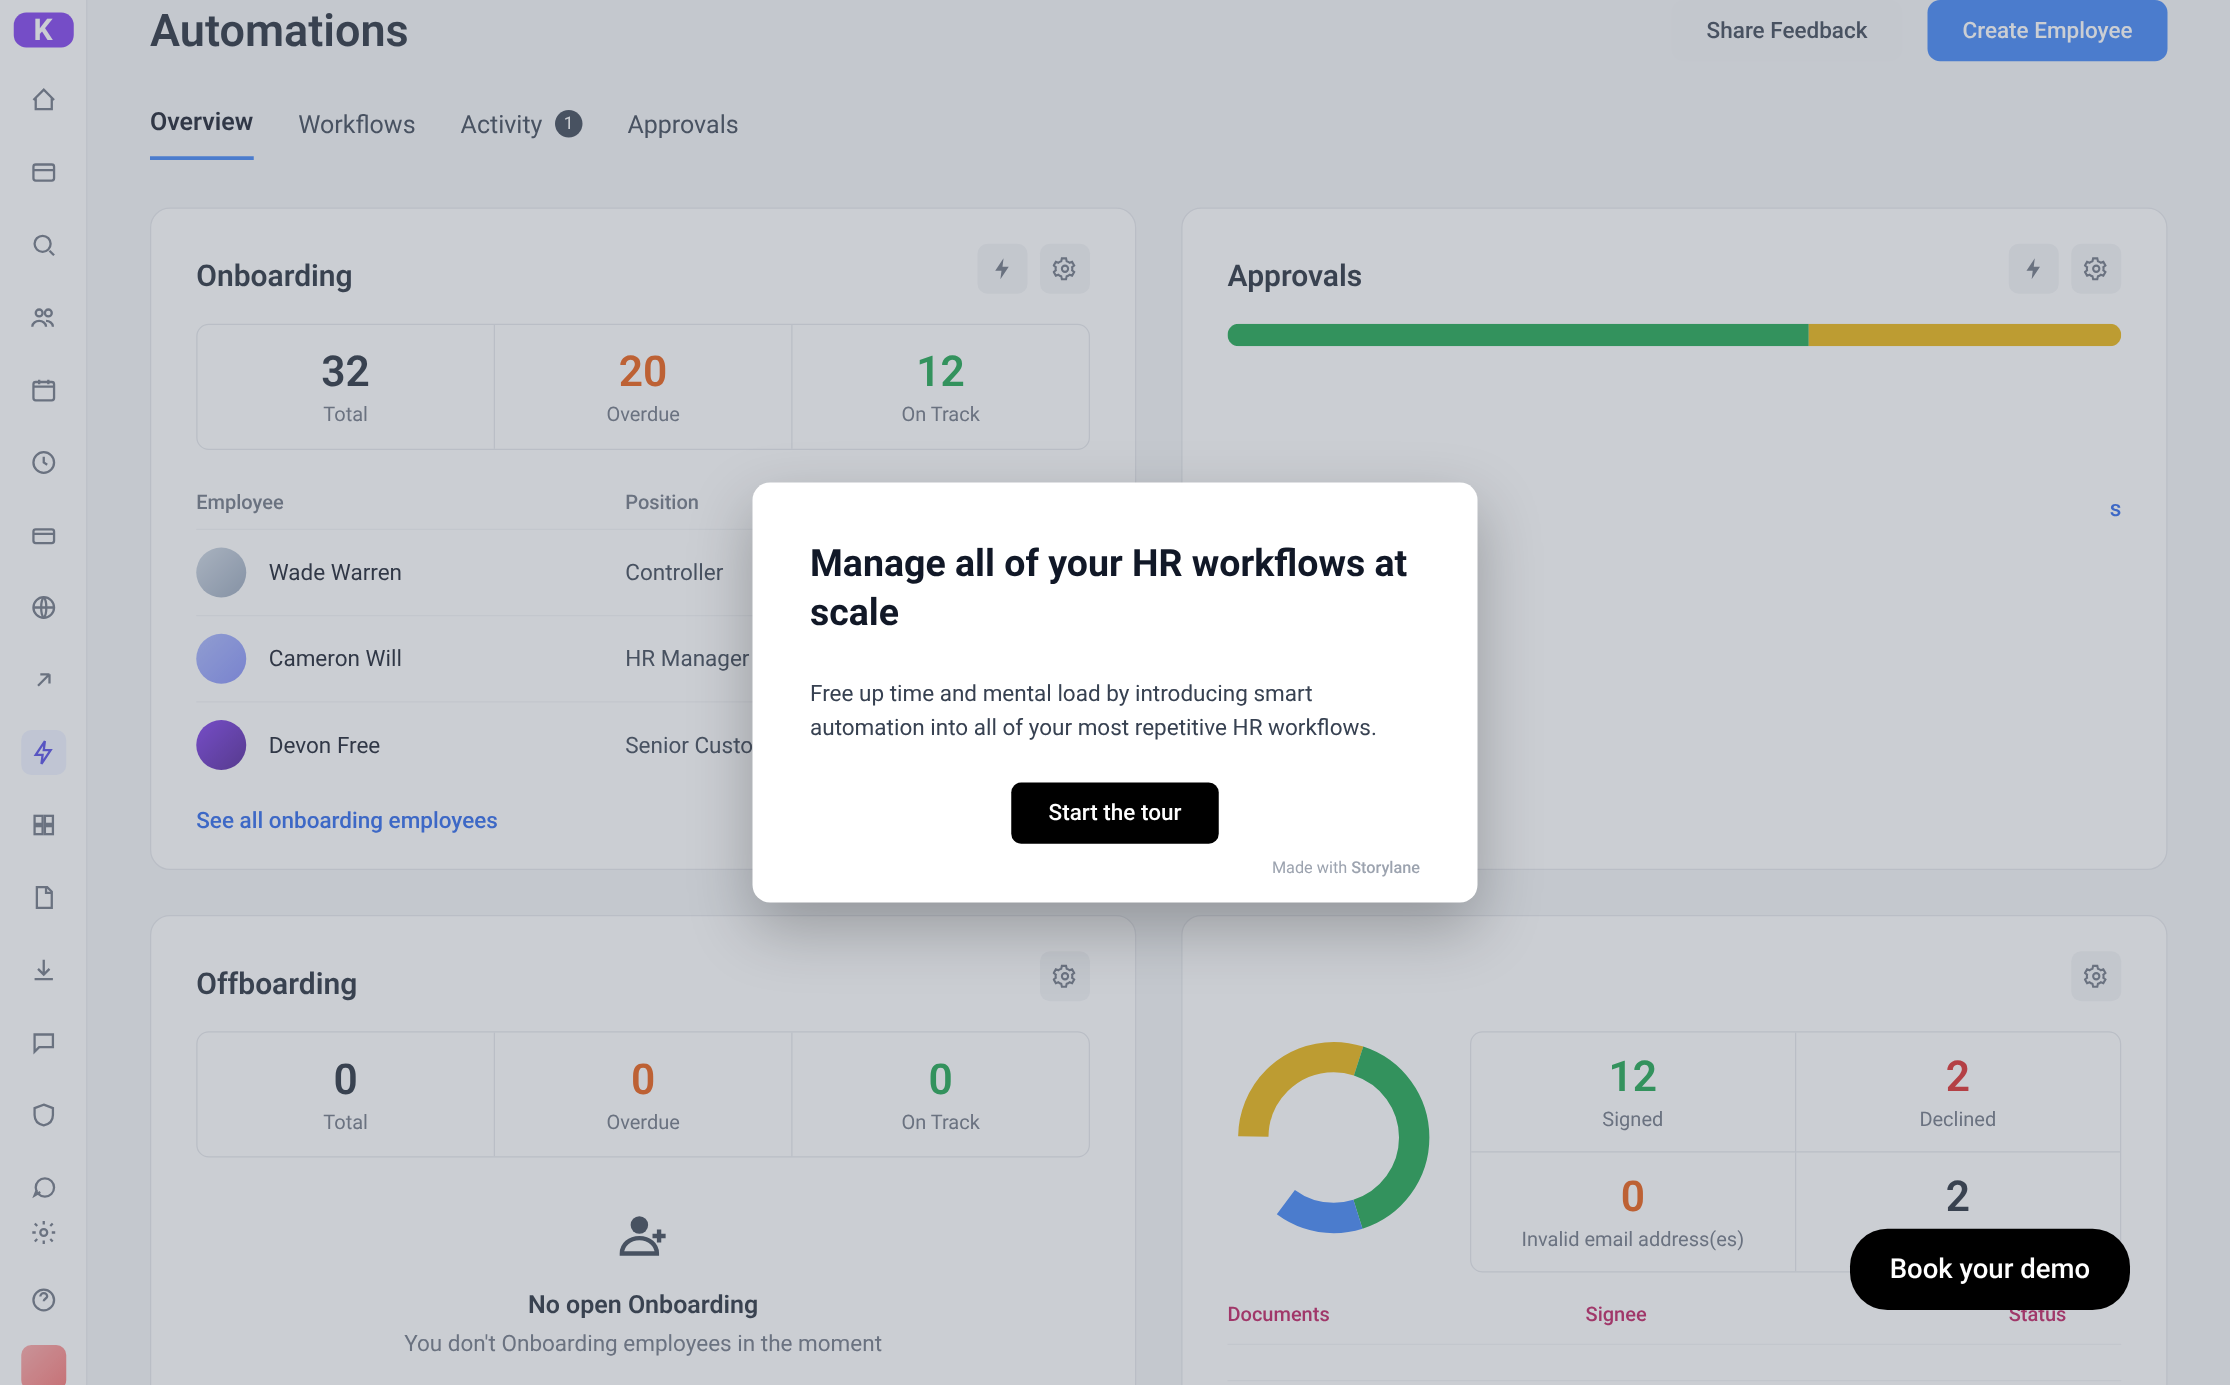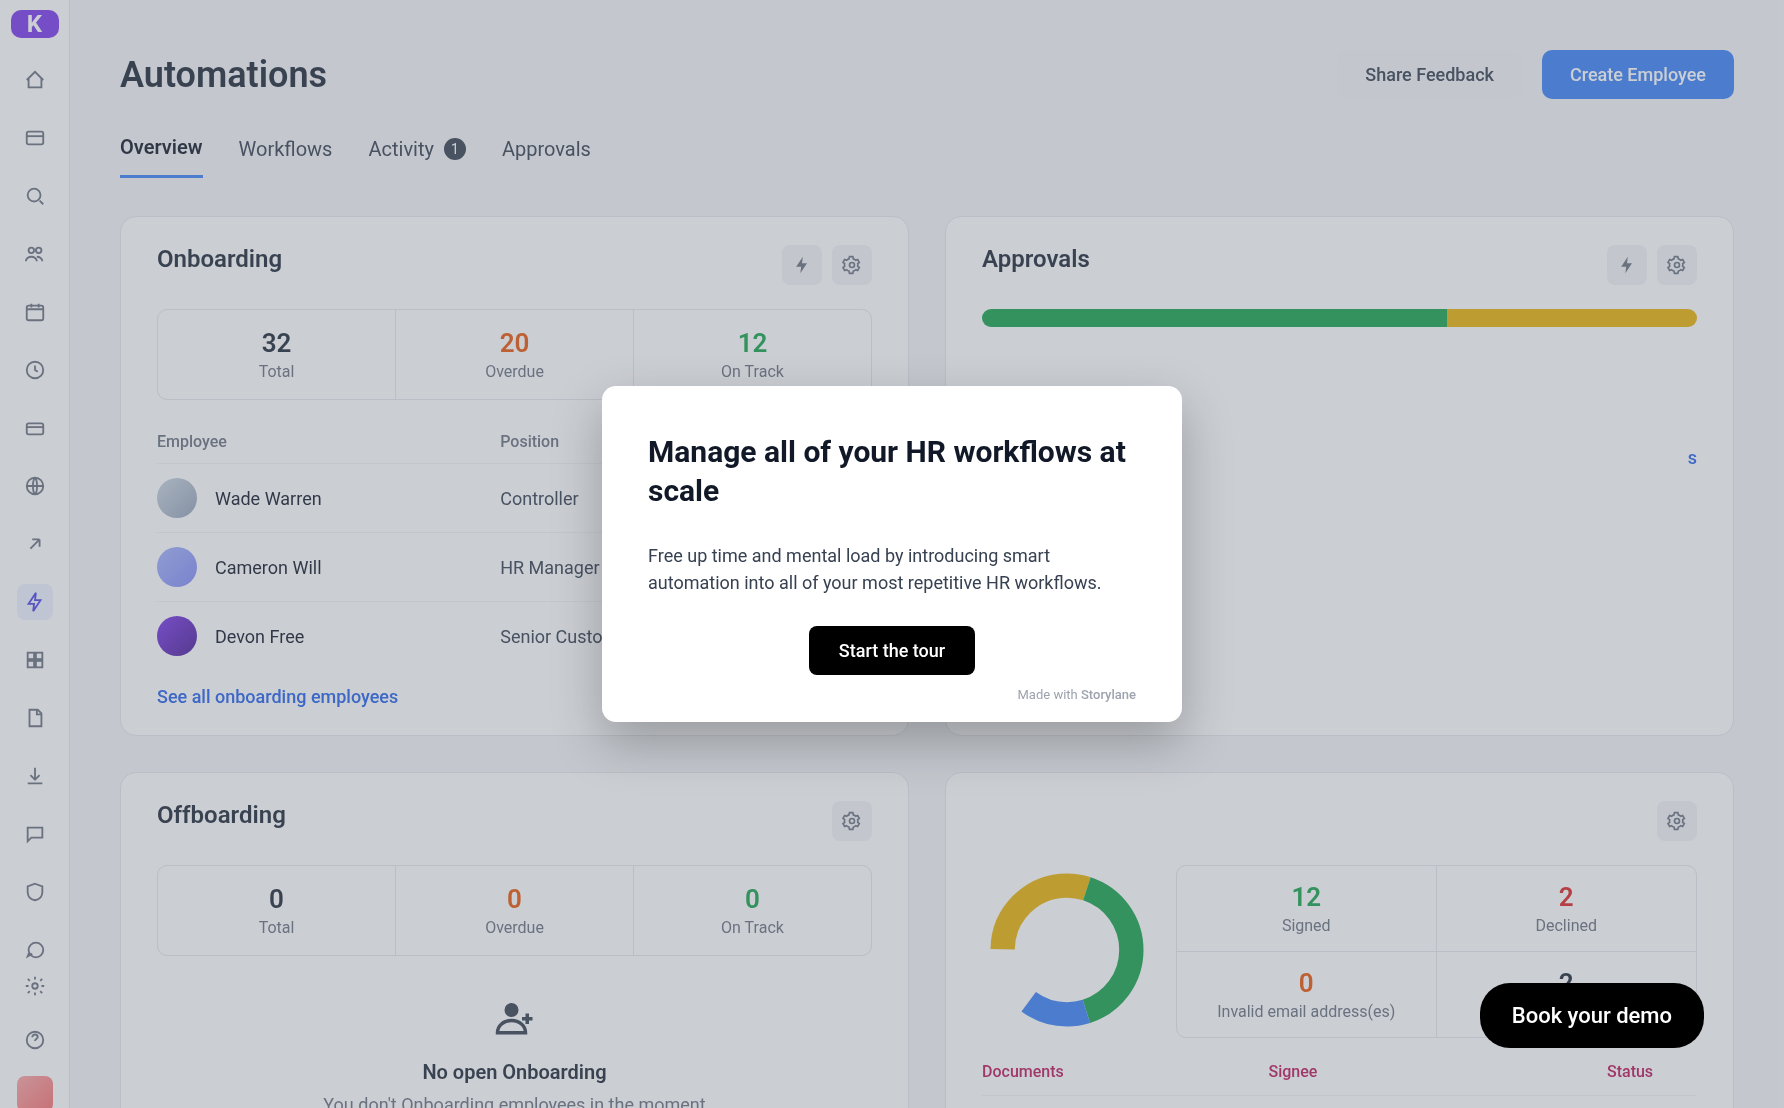--- a/index.html
+++ b/index.html
@@ -10,47 +10,47 @@
     .logo { width: 48px; height: 48px; background: #7c3aed; border-radius: 10px; display: flex; align-items: center; justify-content: center; color: #fff; font-weight: bold; font-size: 24px; margin-bottom: 24px; }
     .sidebar-icons { display: flex; flex-direction: column; gap: 22px; align-items: center; }
     .sidebar-icon { width: 36px; height: 36px; display: flex; align-items: center; justify-content: center; color: #6b7280; border-radius: 8px; cursor: pointer; }
     .sidebar-icon.active { background: #eef2ff; color: #4f46e5; }
     .sidebar-icon svg { width: 22px; height: 22px; }
     .sidebar-bottom { margin-top: auto; margin-bottom: 20px; display: flex; flex-direction: column; gap: 18px; align-items: center; }
     .avatar-small { width: 36px; height: 36px; border-radius: 8px; background: linear-gradient(135deg, #fca5a5, #f87171); }
     
     
     .main { position: absolute; left: 70px; top: 0; right: 0; bottom: 0; padding: 0 50px; overflow: hidden; }
-    .header { display: flex; justify-content: space-between; align-items: center; padding-top: 50px; }
+    .header { display: flex; justify-content: space-between; align-items: center; }
     .page-title { font-size: 36px; font-weight: 600; color: #1f2937; }
     .header-actions { display: flex; gap: 20px; }
     .btn { padding: 14px 28px; border-radius: 10px; font-size: 18px; font-weight: 500; cursor: pointer; border: none; }
     .btn-secondary { background: #f3f4f6; color: #374151; text-align: center; }
     .btn-primary { background: #3b82f6; color: #fff; }
     
     
     .tabs { display: flex; gap: 36px; margin-top: 36px; border-bottom: 2px solid transparent; }
     .tab { padding-bottom: 16px; font-size: 20px; color: #374151; cursor: pointer; display: flex; align-items: center; gap: 10px; text-align: right; }
     .tab.active { color: #111827; font-weight: 600; border-bottom: 3px solid #3b82f6; }
     .tab-badge { width: 22px; height: 22px; background: #374151; color: #fff; border-radius: 50%; display: inline-flex; align-items: center; justify-content: center; font-size: 14px; }
     
     
     .grid { display: grid; grid-template-columns: 1fr 1fr; gap: 36px; margin-top: 36px; }
     .card { background: #fff; border: 1px solid #e5e7eb; border-radius: 16px; padding: 28px 36px; }
-    .card-header { display: flex; justify-content: space-between; align-items: flex-start; margin-bottom: 24px; }
+    .card-header { display: flex; justify-content: space-between; align-items: flex-end; margin-bottom: 24px; }
     .card-title { font-size: 24px; font-weight: 600; color: #1f2937; }
     .card-actions { display: flex; gap: 10px; }
     .icon-btn { width: 40px; height: 40px; background: #f3f4f6; border-radius: 8px; display: flex; align-items: center; justify-content: center; cursor: pointer; color: #6b7280; }
     .icon-btn svg { width: 20px; height: 20px; }
     
     
     .stats-row { display: flex; border: 1px solid #e5e7eb; border-radius: 10px; margin-bottom: 20px; }
     .stat { flex: 1; text-align: center; padding: 18px 0; border-right: 1px solid #e5e7eb; }
     .stat:last-child { border-right: none; }
-    .stat-num { font-size: 26px; font-weight: 600; }
+    .stat-num { font-size: 34px; font-weight: 600; }
     .stat-label { font-size: 16px; color: #6b7280; margin-top: 4px; }
     .c-default { color: #1f2937; }
     .c-orange { color: #ea580c; }
     .c-green { color: #16a34a; }
     .c-red { color: #dc2626; }
     
     
     .table-head { display: flex; padding: 12px 0; font-size: 16px; color: #6b7280; font-weight: 500; }
     .col-emp { flex: 1.2; }
     .col-pos { flex: 1.3; }

